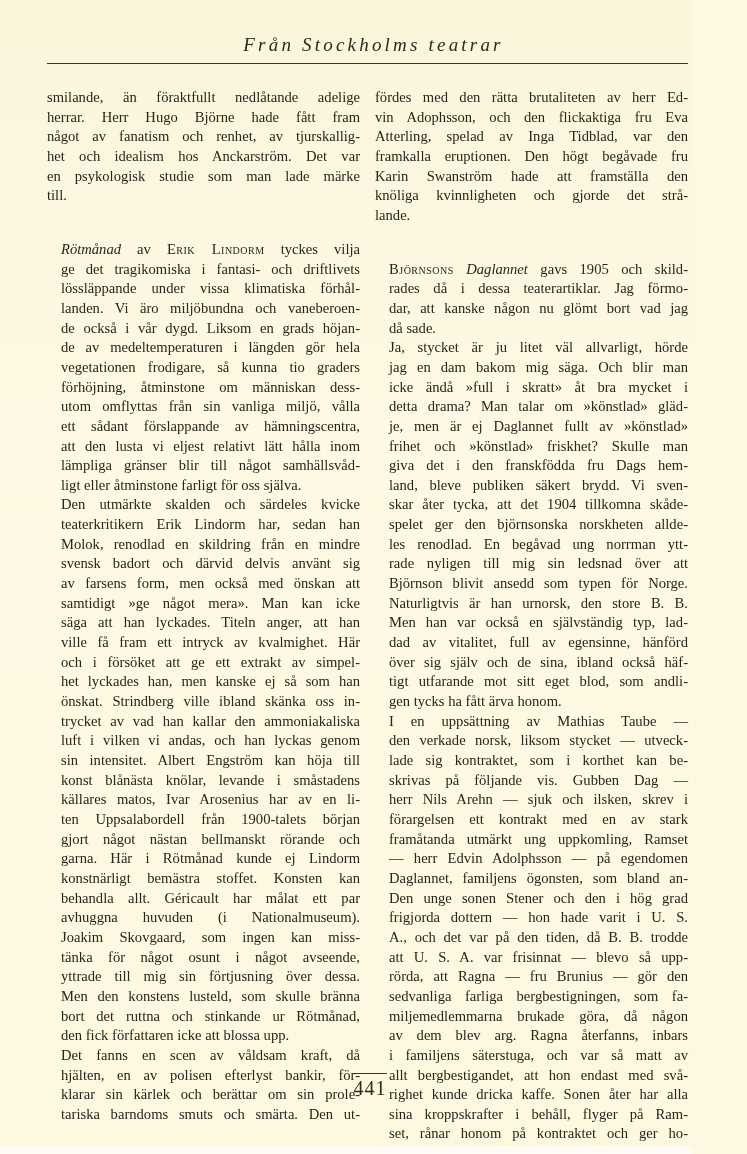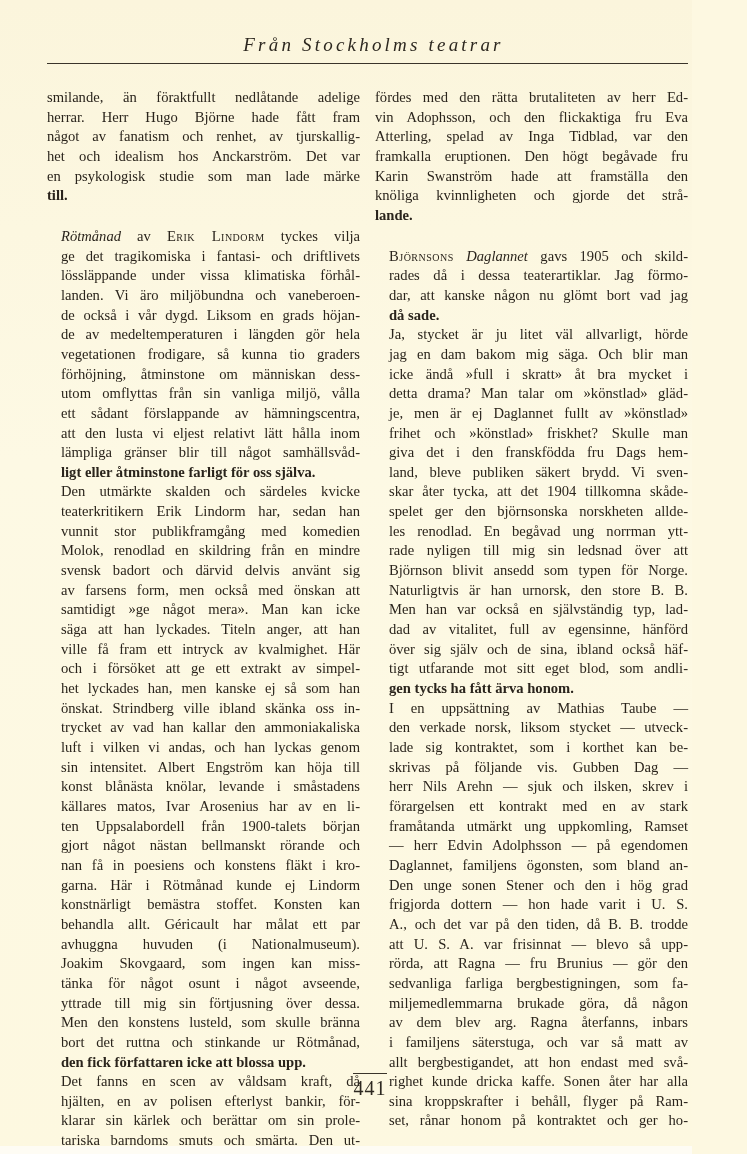--- a/index.html
+++ b/index.html
@@ -27,23 +27,23 @@
   }
   .col {
     position: absolute; top: 88px; width: 313px;
     font-size: 14.6px; line-height: 19.65px; text-align: justify;
     hyphens: manual;
   }
   .col.left { left: 47px; }
   .col.right { left: 375px; }
   .col p { margin: 0; }
   .col p.indent { text-indent: 14px; }
-  .col p.gap { margin-top: 21px; }
+  .col p.gap { margin-top: 34px; }
   .col .line { display: block; text-align: justify; text-align-last: justify; white-space: nowrap; overflow: visible; }
-  .col .line.last { text-align-last: left; font-weight: bold; }
+  .col .line.last { text-align-last: left; }
   .sc { font-variant: small-caps; letter-spacing: 0.5px; }
   .it { font-style: italic; }
   .foot-rule {
     position: absolute; top: 1073px; left: 353px; width: 34px; height: 0;
     border-top: 1.2px solid #3a342a;
   }
   .page-number {
     position: absolute; top: 1077px; left: 340px; width: 60px; text-align: center;
     font-size: 20px; letter-spacing: 1px; color: #2d2820;
   }
@@ -75,38 +75,36 @@
         <span class="line">förhöjning, åtminstone om människan dess-</span>
         <span class="line">utom omflyttas från sin vanliga miljö, vålla</span>
         <span class="line">ett sådant förslappande av hämningscentra,</span>
         <span class="line">att den lusta vi eljest relativt lätt hålla inom</span>
         <span class="line">lämpliga gränser blir till något samhällsvåd-</span>
         <span class="line last">ligt eller åtminstone farligt för oss själva.</span>
       </p>
       <p class="indent">
         <span class="line">Den utmärkte skalden och särdeles kvicke</span>
         <span class="line">teaterkritikern Erik Lindorm har, sedan han</span>
-        <span class="line">vunnit stor publikframgång med komedien</span>
         <span class="line">Molok, renodlad en skildring från en mindre</span>
         <span class="line">svensk badort och därvid delvis använt sig</span>
         <span class="line">av farsens form, men också med önskan att</span>
         <span class="line">samtidigt »ge något mera». Man kan icke</span>
         <span class="line">säga att han lyckades. Titeln anger, att han</span>
         <span class="line">ville få fram ett intryck av kvalmighet. Här</span>
         <span class="line">och i försöket att ge ett extrakt av simpel-</span>
         <span class="line">het lyckades han, men kanske ej så som han</span>
         <span class="line">önskat. Strindberg ville ibland skänka oss in-</span>
         <span class="line">trycket av vad han kallar den ammoniakaliska</span>
         <span class="line">luft i vilken vi andas, och han lyckas genom</span>
         <span class="line">sin intensitet. Albert Engström kan höja till</span>
         <span class="line">konst blånästa knölar, levande i småstadens</span>
         <span class="line">källares matos, Ivar Arosenius har av en li-</span>
         <span class="line">ten Uppsalabordell från 1900-talets början</span>
         <span class="line">gjort något nästan bellmanskt rörande och</span>
-        <span class="line">nan få in poesiens och konstens fläkt i kro-</span>
         <span class="line">garna. Här i Rötmånad kunde ej Lindorm</span>
         <span class="line">konstnärligt bemästra stoffet. Konsten kan</span>
         <span class="line">behandla allt. Géricault har målat ett par</span>
         <span class="line">avhuggna huvuden (i Nationalmuseum).</span>
         <span class="line">Joakim Skovgaard, som ingen kan miss-</span>
         <span class="line">tänka för något osunt i något avseende,</span>
         <span class="line">yttrade till mig sin förtjusning över dessa.</span>
         <span class="line">Men den konstens lusteld, som skulle bränna</span>
         <span class="line">bort det ruttna och stinkande ur Rötmånad,</span>
         <span class="line last">den fick författaren icke att blossa upp.</span>

